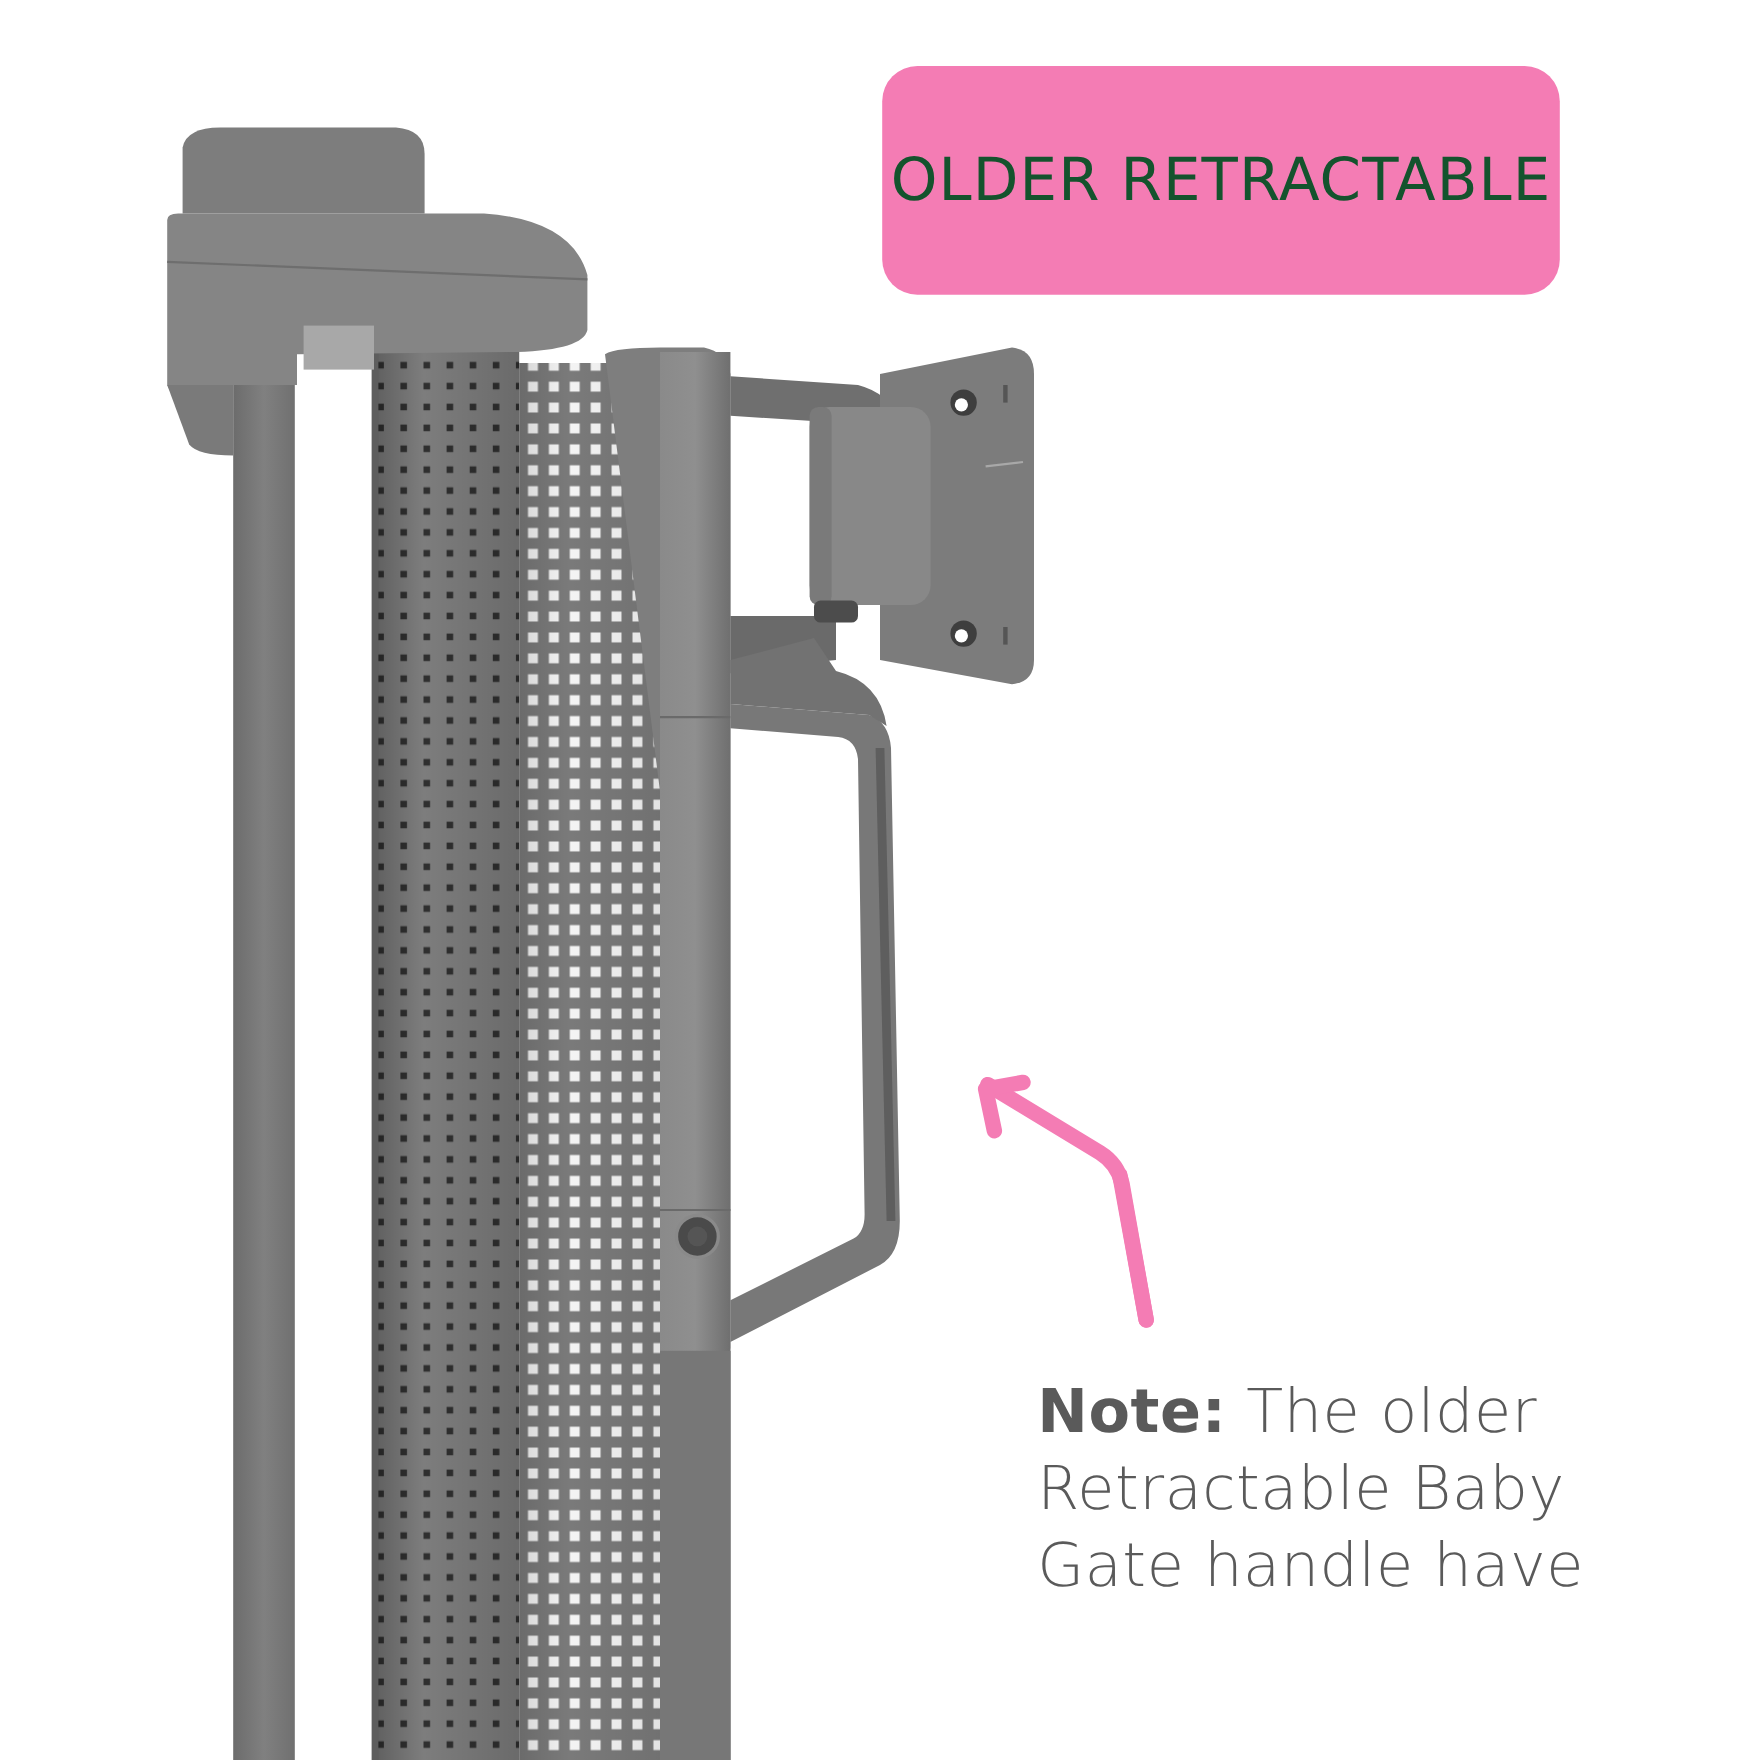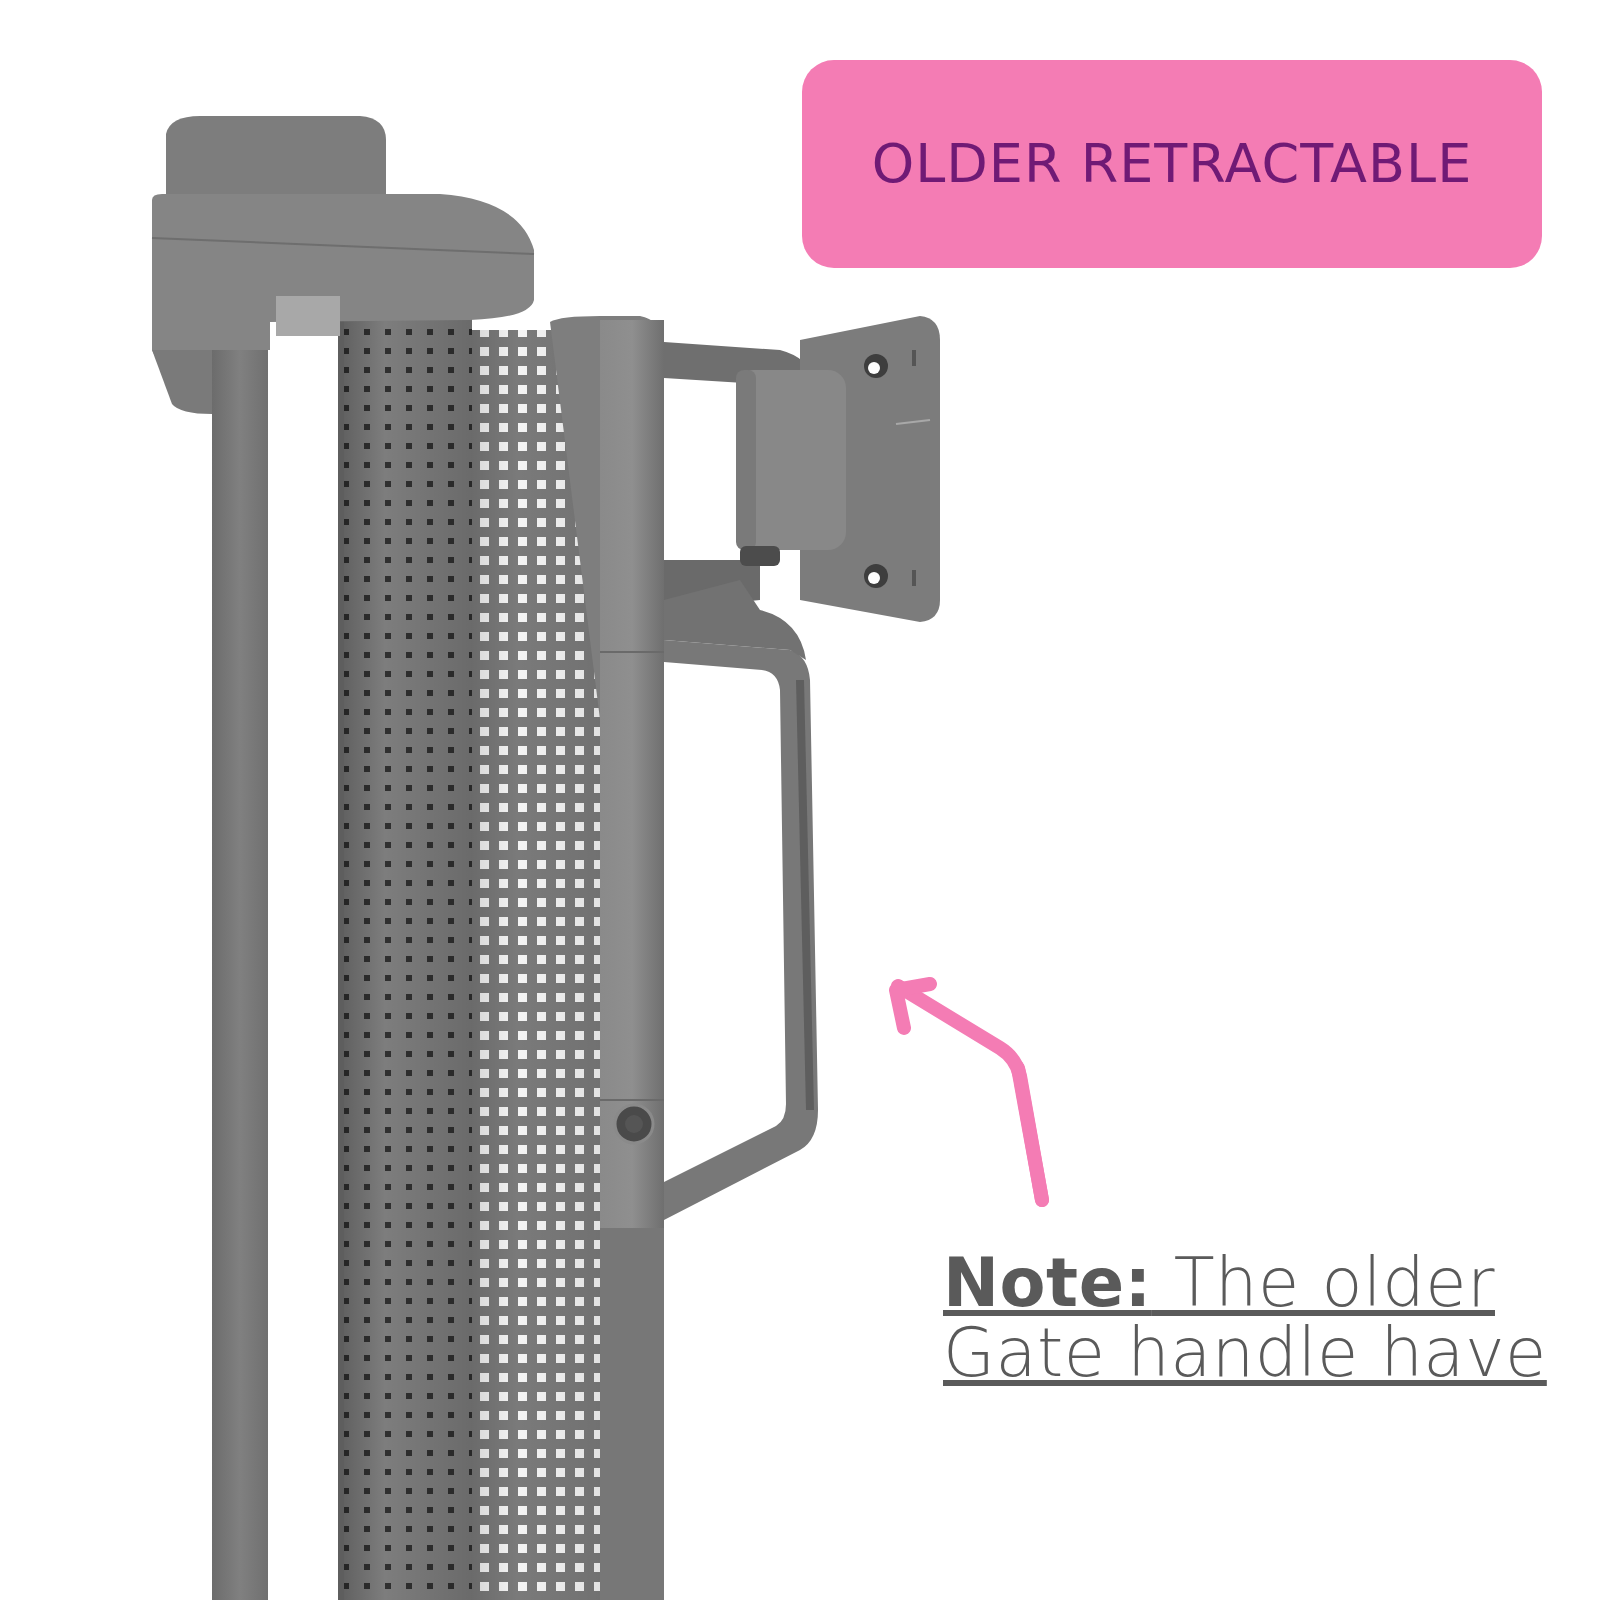--- a/index.html
+++ b/index.html
@@ -1,28 +1,27 @@
 <!DOCTYPE html>
 <html><head>
 <meta charset="utf-8">
 <style>
   html, body { margin:0; padding:0; background:#ffffff; }
   body { width:1600px; height:1600px; position:relative; overflow:hidden; font-family:"Liberation Sans", sans-serif; }
   .canvas { position:absolute; left:0; top:0; width:1600px; height:1600px; }
   .title-badge {
-    position:absolute; left:802px; top:60px; width:740px; height:208px;
+    position:absolute; left:802px; top:60px; width:616px; height:208px;
     border-radius:32px; display:flex; flex-direction:column; align-items:center; justify-content:center;
-    color:#701a75; font-family:"DejaVu Sans", sans-serif; font-size:54px; letter-spacing:1px; line-height:64px;
+    color:#14532d; font-family:"DejaVu Sans", sans-serif; font-size:54px; letter-spacing:1px; line-height:64px;
   }
   .title-badge span { display:block; text-align:center; }
   .note {
     position:absolute; left:943px; top:1248px; width:640px;
-    font-family:"DejaVu Sans", sans-serif; font-weight:300; font-size:67px; line-height:70px; color:#5a5a5a;
+    font-family:"DejaVu Sans", sans-serif; font-weight:300; font-size:55px; line-height:70px; color:#5a5a5a;
     letter-spacing:0.5px;
-    text-decoration:underline;
   }
   .note .note-label { font-weight:bold; }
   .note span.line { display:block; white-space:nowrap; }
 </style>
 </head>
 <body>
 
 <div class="canvas">
   <svg width="1600" height="1600" viewBox="0 0 1600 1600" xmlns="http://www.w3.org/2000/svg">
     <defs>
@@ -127,15 +126,16 @@
   </svg>
 
   
   <div class="title-badge" style="background:#f47cb4;">
     <span>OLDER RETRACTABLE</span>
   </div>
 
   
   <div class="note">
     <span class="line"><span class="note-label">Note:</span><span> The older</span></span>
+    <span class="line">Retractable Baby</span>
     <span class="line">Gate handle have</span>
   </div>
 </div>
 
 </body></html>

